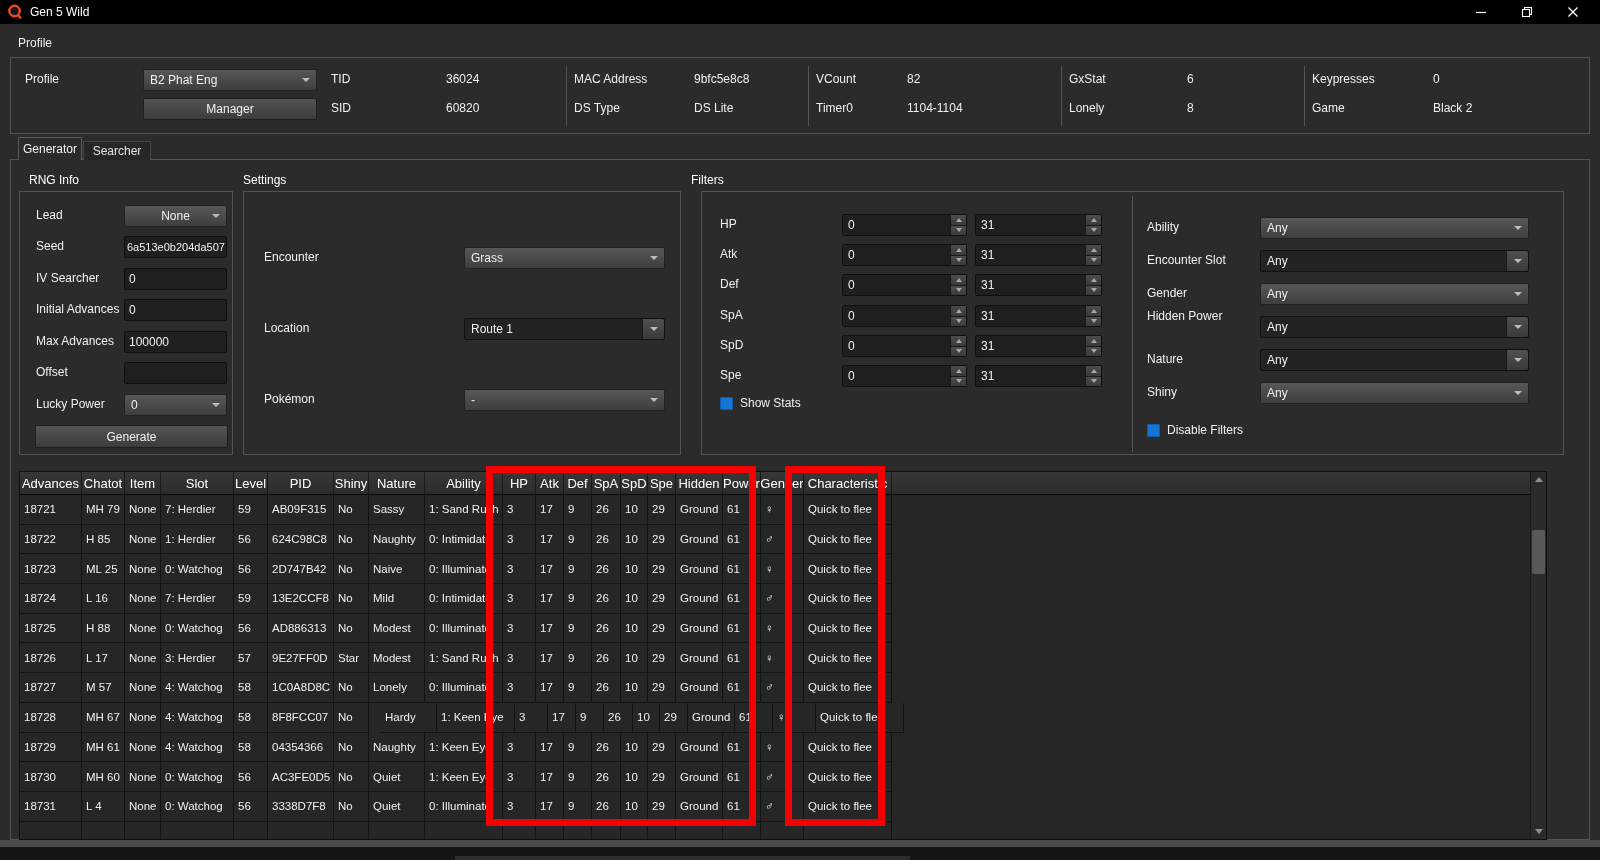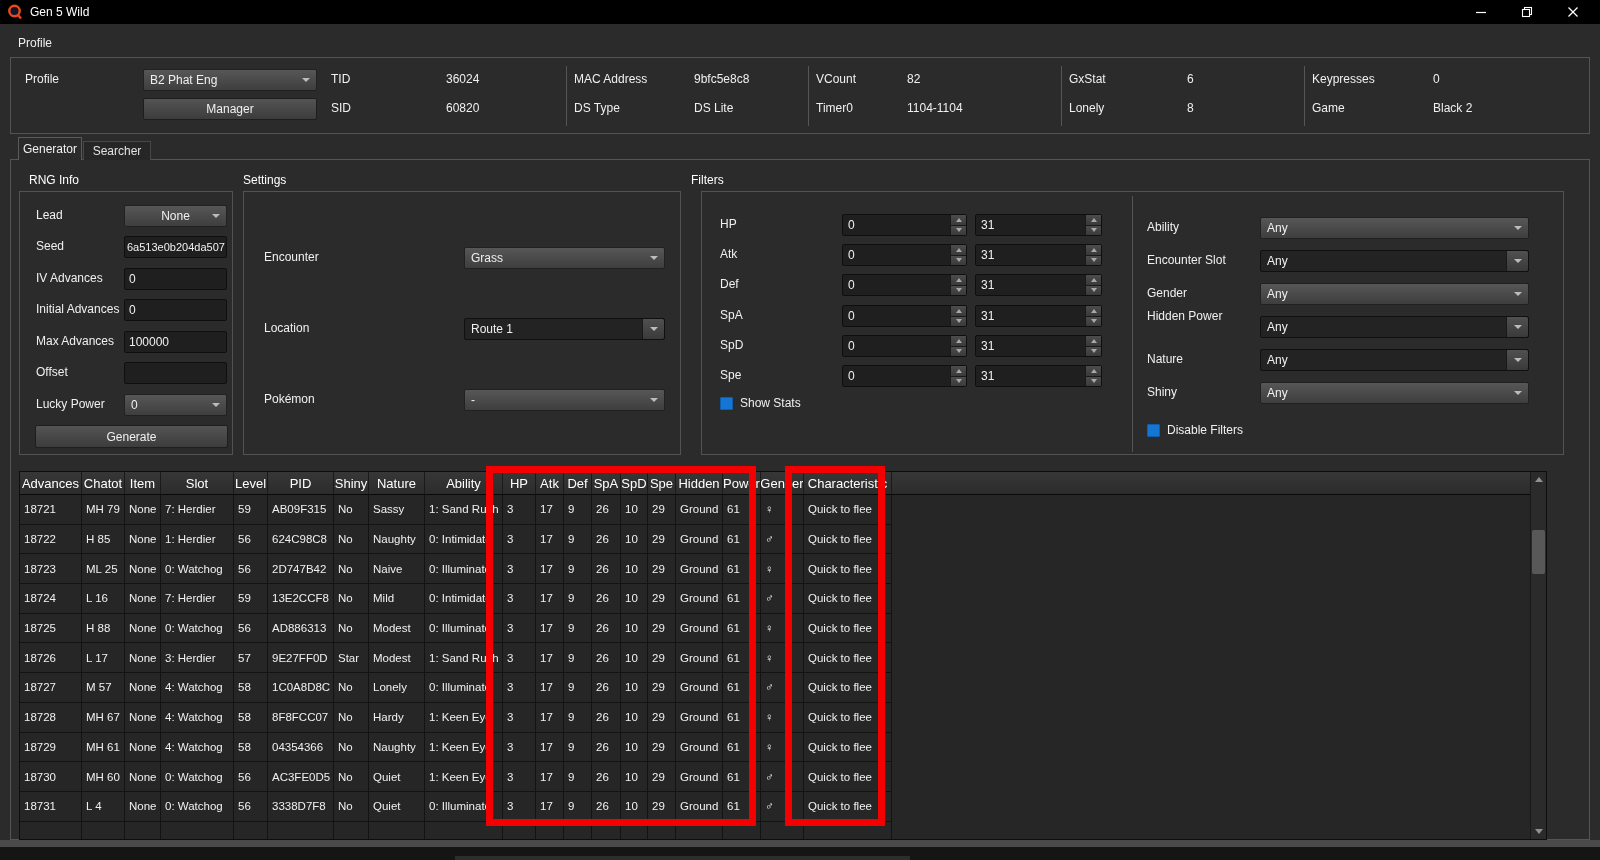--- a/index.html
+++ b/index.html
@@ -158,21 +158,21 @@
 
   <div class="gtitle" style="left:18px;top:13px;">RNG Info</div>
   <div class="gbox" style="left:8px;top:31px;width:214px;height:264px;">
     <div class="lbl" style="left:16px;top:16px;">Lead</div>
     <div class="combo light" style="left:104px;top:13px;width:103px;height:22px;justify-content:center;">
       <span>None</span>
       <span class="combo-arrow" style="position:absolute;right:6px;"></span>
     </div>
     <div class="lbl" style="left:16px;top:47px;">Seed</div>
     <div class="lineedit" style="left:104px;top:44px;width:103px;height:22px;font-size:11px;padding:0 2px;">6a513e0b204da507</div>
-    <div class="lbl" style="left:16px;top:79px;">IV Advances</div>
+    <div class="lbl" style="left:16px;top:79px;">IV Searcher</div>
     <div class="lineedit" style="left:104px;top:76px;width:103px;height:22px;">0</div>
     <div class="lbl" style="left:16px;top:110px;">Initial Advances</div>
     <div class="lineedit" style="left:104px;top:107px;width:103px;height:22px;">0</div>
     <div class="lbl" style="left:16px;top:142px;">Max Advances</div>
     <div class="lineedit" style="left:104px;top:139px;width:103px;height:22px;">100000</div>
     <div class="lbl" style="left:16px;top:173px;">Offset</div>
     <div class="lineedit" style="left:104px;top:170px;width:103px;height:22px;"></div>
     <div class="lbl" style="left:16px;top:205px;">Lucky Power</div>
     <div class="combo light" style="left:104px;top:202px;width:103px;height:22px;">
       <span>0</span>
@@ -524,21 +524,21 @@
           <div class="t-cell filler"></div>
         </div>
         <div class="t-row">
           <div class="t-cell" style="width: 62px;">18728</div>
           <div class="t-cell" style="width: 43px;">MH 67</div>
           <div class="t-cell" style="width: 36px;">None</div>
           <div class="t-cell" style="width: 73px;">4: Watchog</div>
           <div class="t-cell" style="width: 34px;">58</div>
           <div class="t-cell" style="width: 66px;">8F8FCC07</div>
           <div class="t-cell" style="width: 35px;">No</div>
-          <div class="t-cell" style="width: 56px;">Hardy</div>
+          <div class="t-cell" style="width: 56px; margin-left: 12px;">Hardy</div>
           <div class="t-cell" style="width: 78px;">1: Keen Eye</div>
           <div class="t-cell" style="width: 33px;">3</div>
           <div class="t-cell" style="width: 28px;">17</div>
           <div class="t-cell" style="width: 28px;">9</div>
           <div class="t-cell" style="width: 29px;">26</div>
           <div class="t-cell" style="width: 27px;">10</div>
           <div class="t-cell" style="width: 28px;">29</div>
           <div class="t-cell" style="width: 47px;">Ground</div>
           <div class="t-cell" style="width: 38px;">61</div>
           <div class="t-cell" style="width: 43px;">♀</div>

